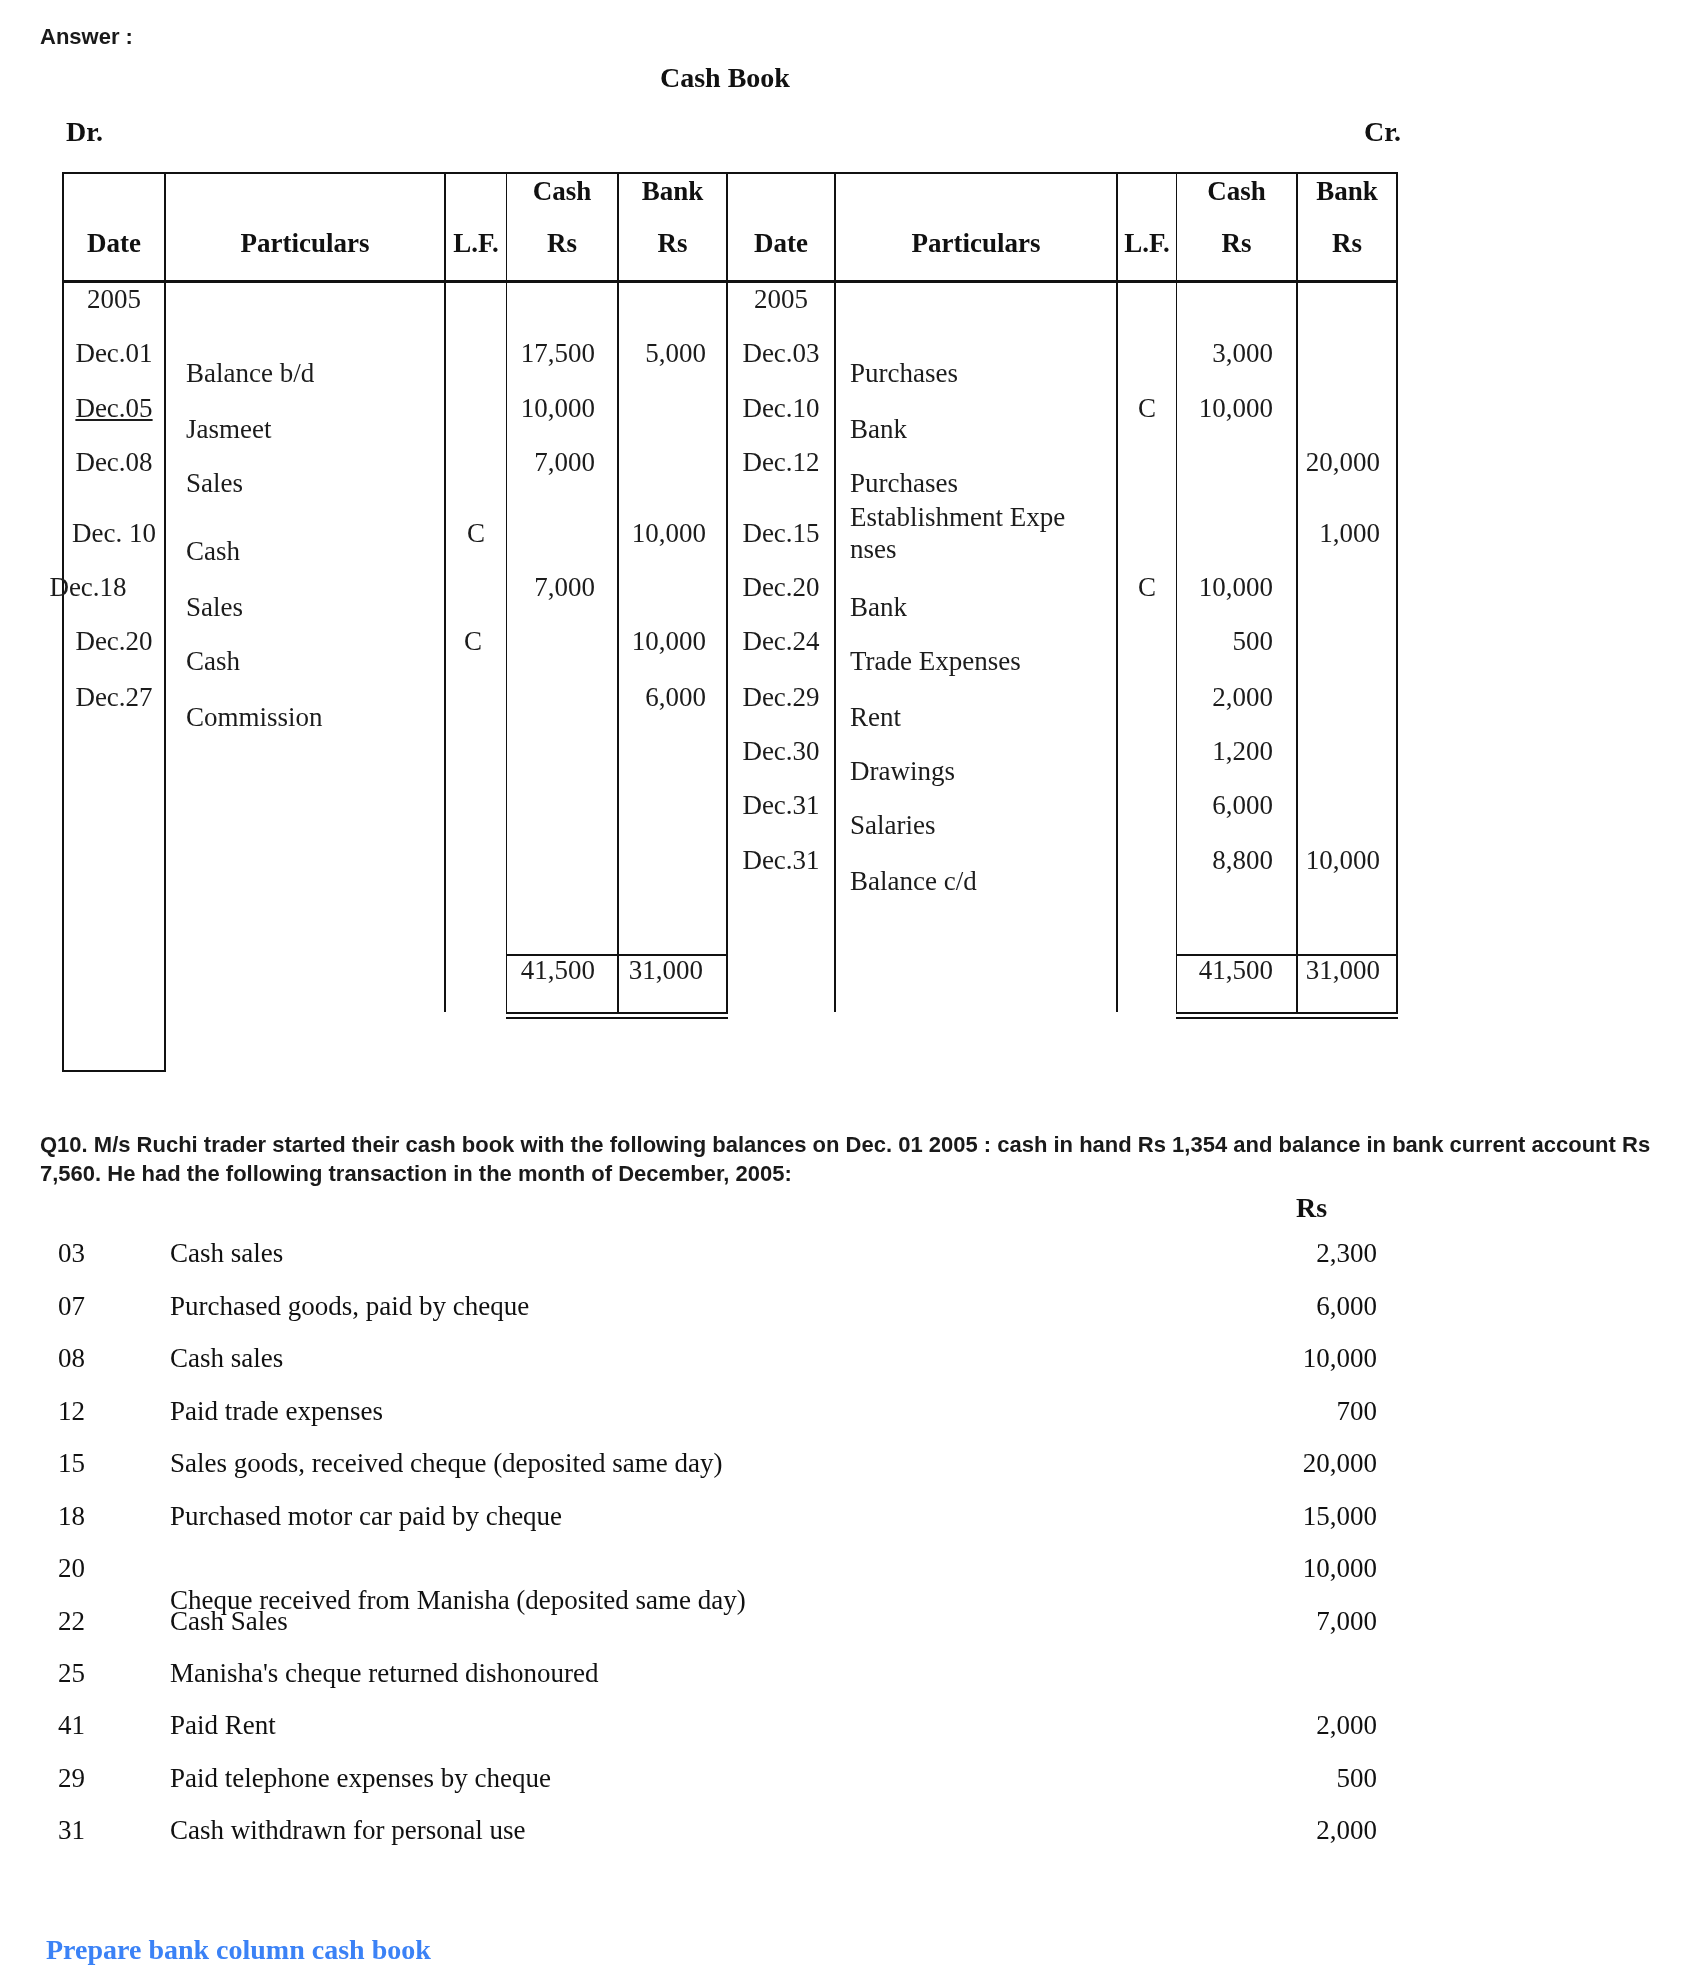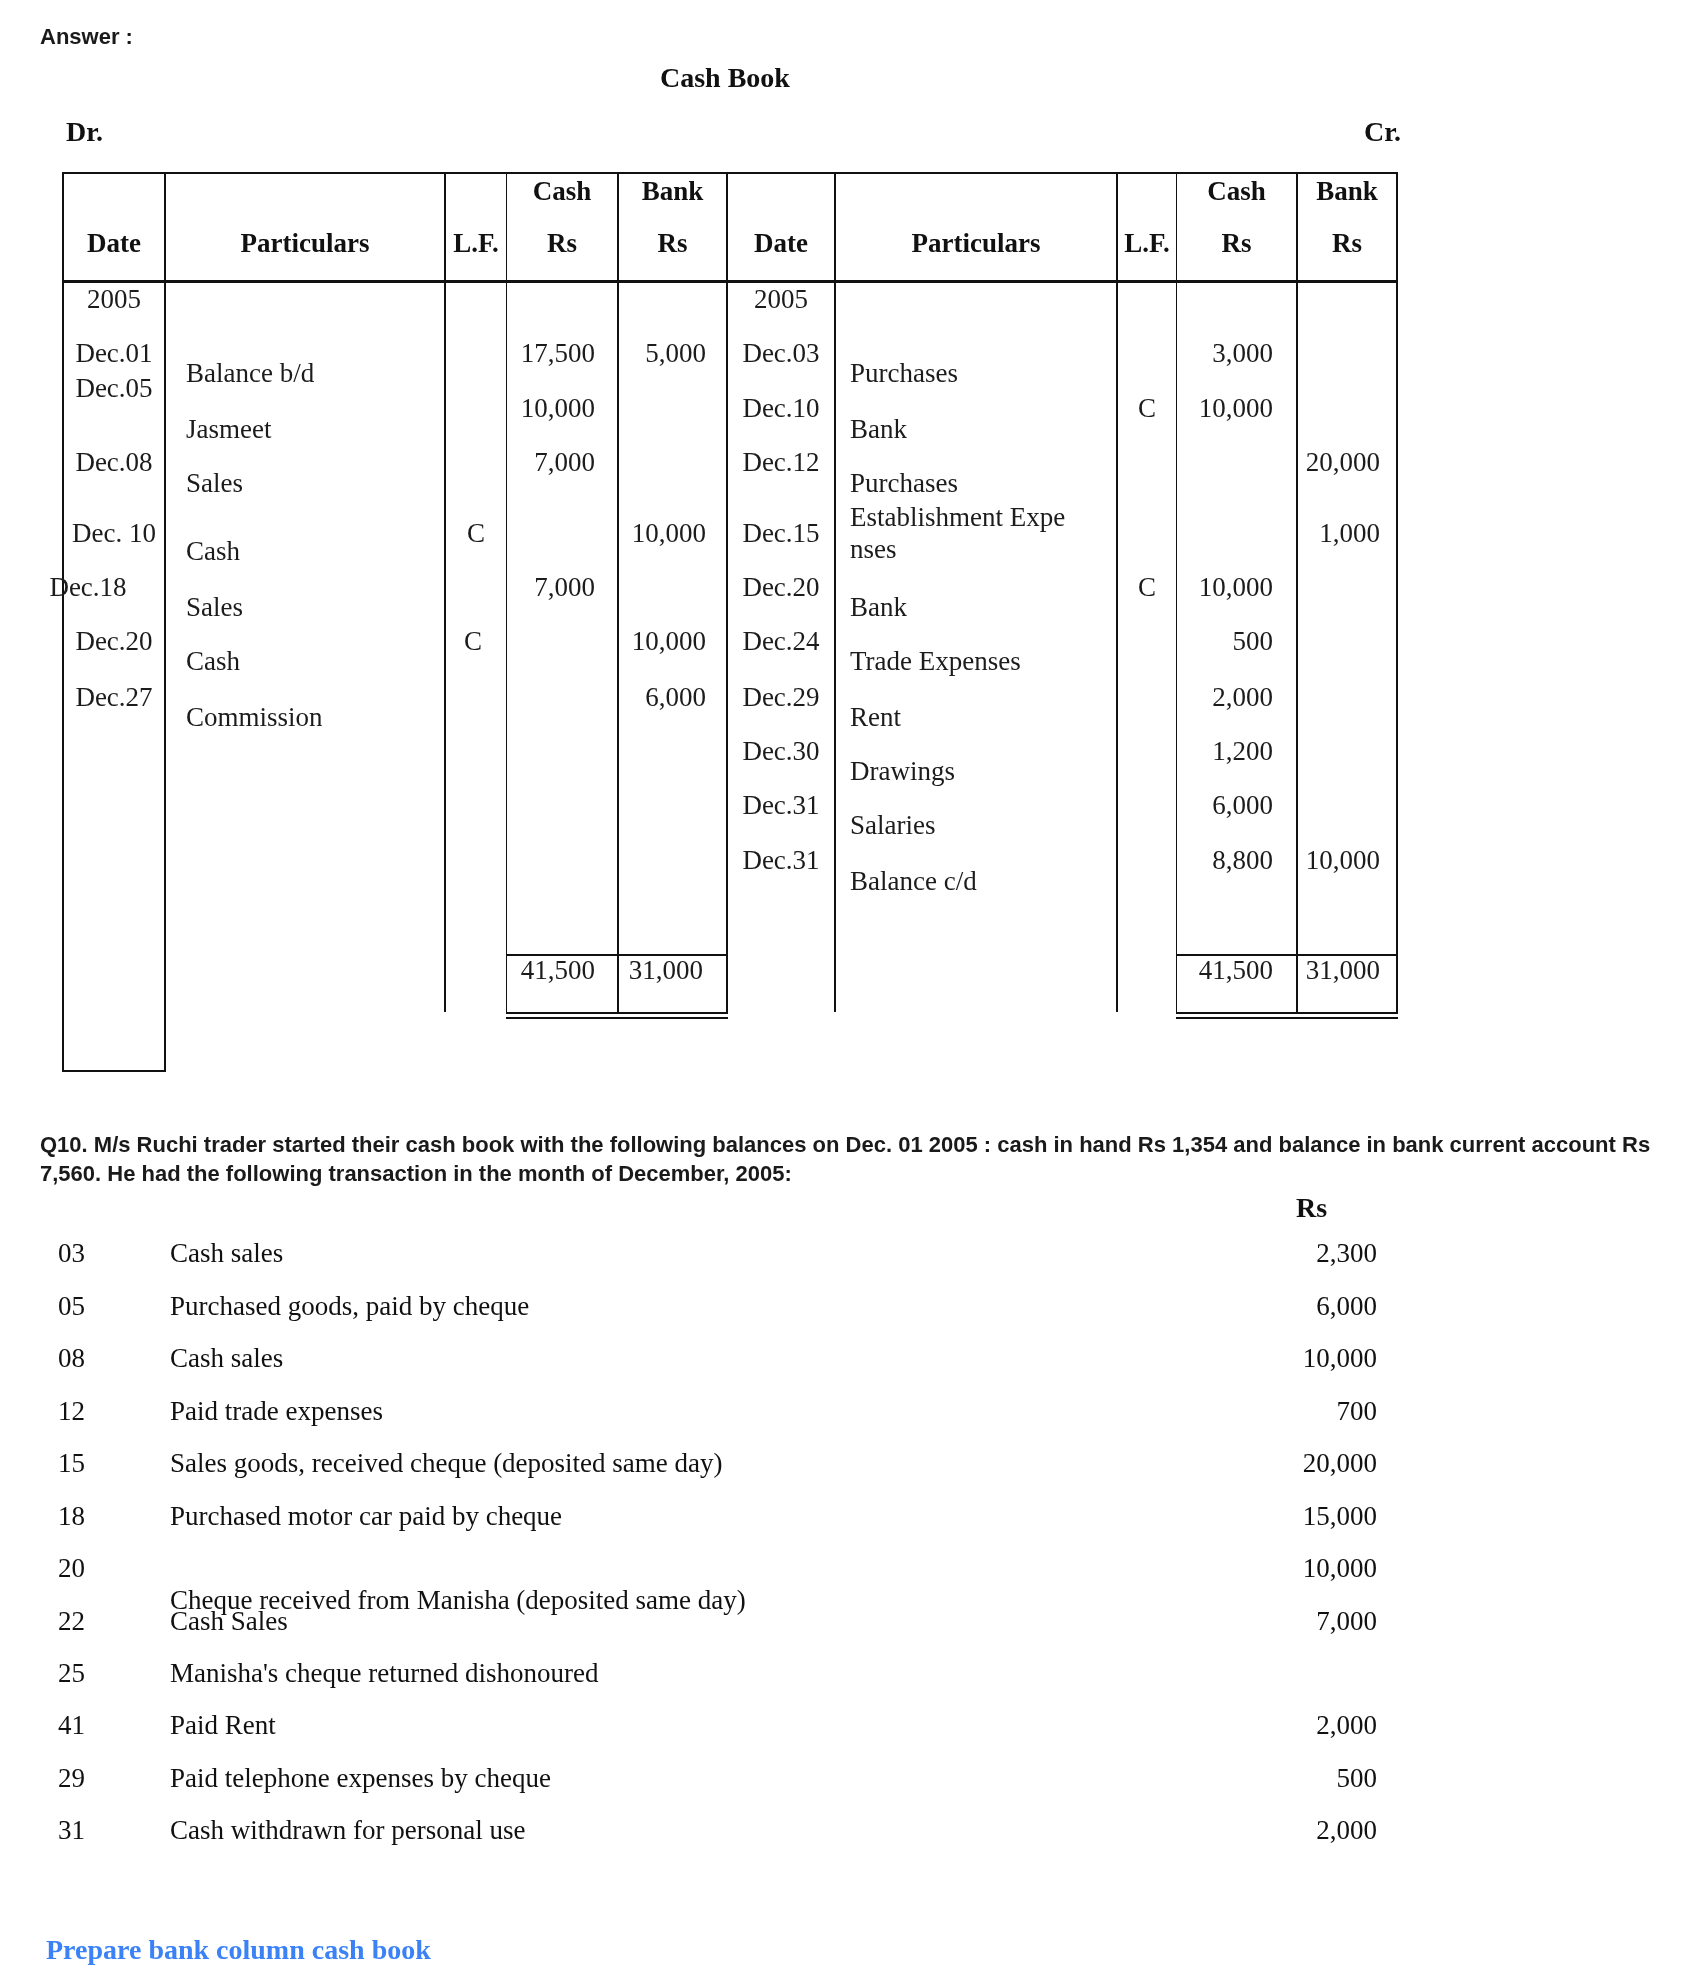--- a/index.html
+++ b/index.html
@@ -84,21 +84,21 @@
 
   <div>
     <div class="drow" style="--y:338px;">
       <div class="cell ctr" style="left:64px;top:338px;width:100px;">Dec.01</div>
       <div class="cell" style="left:186px;top:358px;">Balance b/d</div>
       <div class="cell ctr" style="left:446px;top:338px;width:60px;"></div>
       <div class="cell num" style="left:507px;top:338px;width:88px;">17,500</div>
       <div class="cell num" style="left:619px;top:338px;width:87px;">5,000</div>
     </div>
     <div>
-      <div class="cell ctr" style="left:64px;top:373px;width:100px;">Dec.05</div>
+      <div class="cell ctr" style="left:64px;top:393px;width:100px;text-decoration:underline;">Dec.05</div>
       <div class="cell" style="left:186px;top:414px;">Jasmeet</div>
       <div class="cell ctr" style="left:446px;top:393px;width:60px;"></div>
       <div class="cell num" style="left:507px;top:393px;width:88px;">10,000</div>
       <div class="cell num" style="left:619px;top:393px;width:87px;"></div>
     </div>
     <div>
       <div class="cell ctr" style="left:64px;top:447px;width:100px;">Dec.08</div>
       <div class="cell" style="left:186px;top:468px;">Sales</div>
       <div class="cell ctr" style="left:446px;top:447px;width:60px;"></div>
       <div class="cell num" style="left:507px;top:447px;width:88px;">7,000</div>
@@ -217,21 +217,21 @@
 <div id="q-text" class="abs sans">Q10. M/s Ruchi trader started their cash book with the following balances on Dec. 01 2005 : cash in hand Rs 1,354 and balance in bank current account Rs 7,560. He had the following transaction in the month of December, 2005:</div>
 <div id="rs-header" class="abs serif">Rs</div>
 
 <div>
   <div>
     <div class="tx-day" style="top:1238px;">03</div>
     <div class="tx-desc" style="top:1238px;">Cash sales</div>
     <div class="tx-amt" style="top:1238px;">2,300</div>
   </div>
   <div>
-    <div class="tx-day" style="top:1291px;">05</div>
+    <div class="tx-day" style="top:1291px;">07</div>
     <div class="tx-desc" style="top:1291px;">Purchased goods, paid by cheque</div>
     <div class="tx-amt" style="top:1291px;">6,000</div>
   </div>
   <div>
     <div class="tx-day" style="top:1343px;">08</div>
     <div class="tx-desc" style="top:1343px;">Cash sales</div>
     <div class="tx-amt" style="top:1343px;">10,000</div>
   </div>
   <div>
     <div class="tx-day" style="top:1396px;">12</div>

